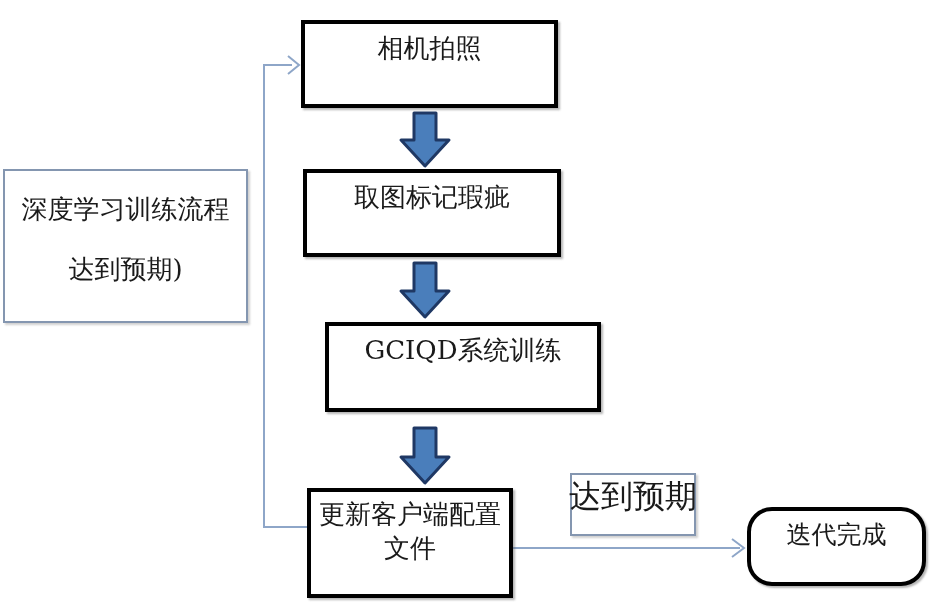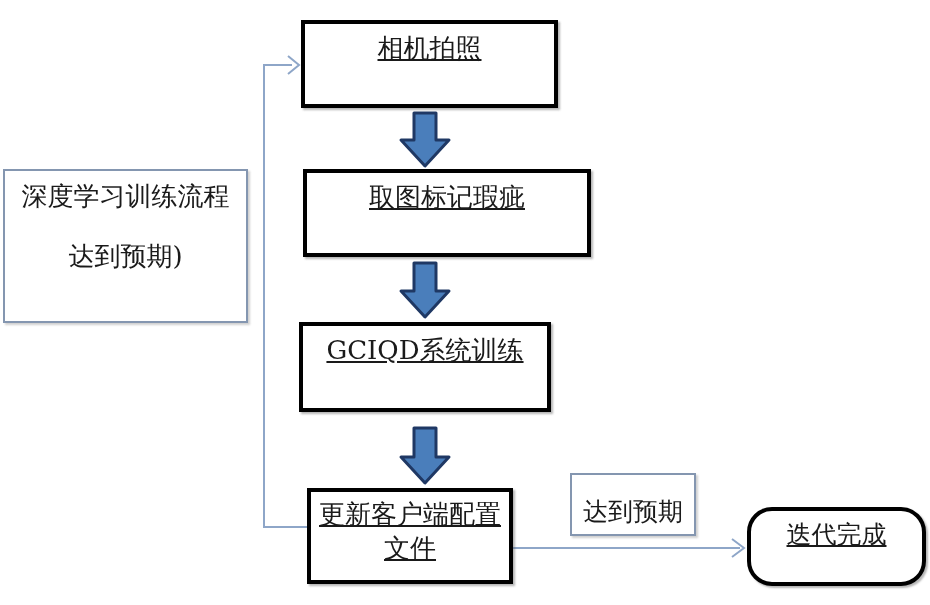--- a/index.html
+++ b/index.html
@@ -24,43 +24,42 @@
     border: 4px solid #000000;
     display: flex;
     flex-direction: column;
     align-items: center;
     justify-content: flex-start;
     text-align: center;
     font-size: 26px;
     line-height: 34px;
     padding-top: 7px;
     box-shadow: 2px 2px 2px rgba(90,90,90,0.45);
-    text-decoration: underline;
   }
   .light-box {
     position: absolute;
     box-sizing: border-box;
     background: #ffffff;
     border: 2px solid #8496b0;
     display: flex;
     flex-direction: column;
     align-items: center;
     justify-content: flex-start;
     text-align: center;
-    font-size: 25px;
-    padding-top: 20px;
+    font-size: 32px;
+    padding-top: 4px;
     box-shadow: 2px 2px 2px rgba(120,120,120,0.35);
   }
   .box-camera  { left: 301px; top: 20px;  width: 257px; height: 88px; }
-  .box-mark    { left: 303px; top: 169px; width: 288px; height: 88px; }
-  .box-train   { left: 299px; top: 322px; width: 252px; height: 90px; }
-  .box-update  { left: 307px; top: 488px; width: 206px; height: 96px; padding-top: 5px; }
+  .box-mark    { left: 303px; top: 169px; width: 258px; height: 88px; }
+  .box-train   { left: 325px; top: 322px; width: 276px; height: 90px; }
+  .box-update  { left: 307px; top: 488px; width: 206px; height: 110px; padding-top: 5px; }
   .box-done    { left: 747px; top: 507px; width: 179px; height: 79px; font-size: 25px; border-radius: 25px; }
   .box-expected{ left: 570px; top: 473px; width: 126px; height: 63px; }
-  .box-note    { left: 3px;   top: 169px; width: 245px; height: 154px; font-size: 26px; padding-top: 10px; }
+  .box-note    { left: 3px;   top: 169px; width: 245px; height: 154px; font-size: 26px; padding-top: 23px; }
   .note-line { display: block; height: 30px; line-height: 30px; white-space: nowrap; }
   .box-line  { display: block; line-height: 34px; white-space: nowrap; }
 </style>
 </head>
 <body>
 
 <div class="canvas">
 
   <svg class="connector-layer" width="930" height="605" viewBox="0 0 930 605">
 

